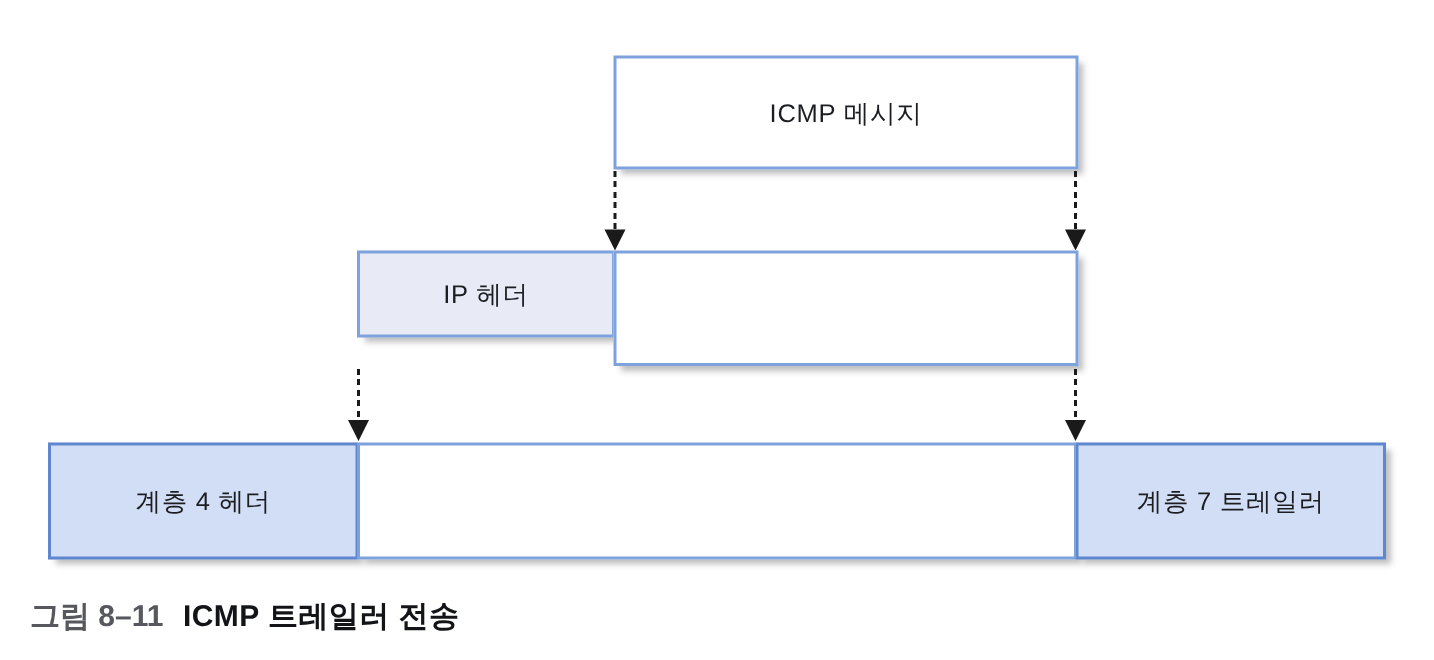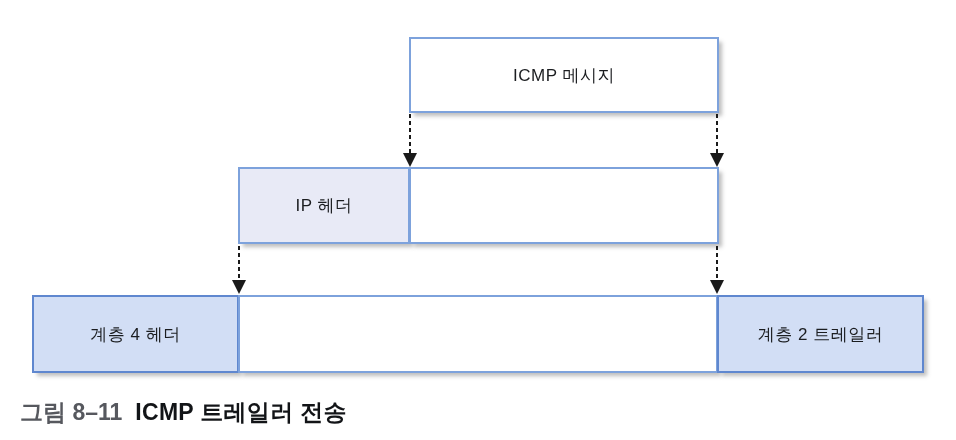--- a/index.html
+++ b/index.html
@@ -38,21 +38,21 @@
     letter-spacing: 0.5px;
     white-space: nowrap;
   }
   .box.fill-light  { background: var(--fill-light); }
   .box.fill-medium { background: var(--fill-medium); border-color: var(--box-border-dark); }
 
   
   .icmp-box      { left: 409px; top: 37px;  width: 310px; height: 76px; }
 
   
-  .ip-header-box { left: 238px; top: 167px; width: 172px; height: 77px; justify-content: center; }
+  .ip-header-box { left: 238px; top: 167px; width: 172px; height: 58px; justify-content: center; }
   .ip-data-box   { left: 409px; top: 167px; width: 310px; height: 77px; }
 
   
   .l2-header-box  { left: 32px;  top: 295px; width: 207px; height: 78px; }
   .l2-data-box    { left: 238px; top: 295px; width: 480px; height: 78px; }
   .l2-trailer-box { left: 717px; top: 295px; width: 207px; height: 78px; }
 
   
   .arrow {
     position: absolute;
@@ -85,21 +85,21 @@
   .arrow-x-239 { left: 239px; }
 
   
   .caption {
     position: absolute;
     left: 20px;
     top: 397px;
     display: flex;
     align-items: baseline;
     gap: 13px;
-    font-size: 23px;
+    font-size: 20px;
     font-weight: bold;
     white-space: nowrap;
   }
   .caption .fig-number { color: var(--caption-number-color); }
   .caption .fig-title  { color: var(--caption-title-color); letter-spacing: 0.3px; }
 </style>
 </head>
 <body>
 
 <div class="canvas">
@@ -133,21 +133,21 @@
     <div class="arrow-head"></div>
   </div>
 
   <div class="box fill-medium l2-header-box">
     <span>계층 4 헤더</span>
   </div>
   <div class="box l2-data-box">
     <span></span>
   </div>
   <div class="box fill-medium l2-trailer-box">
-    <span>계층 2 트레일러</span>
+    <span>계층 7 트레일러</span>
   </div>
 
   <div class="caption">
     <span class="fig-number">그림 8–11</span>
     <span class="fig-title">ICMP 트레일러 전송</span>
   </div>
 
 </div>
 
 </body></html>

